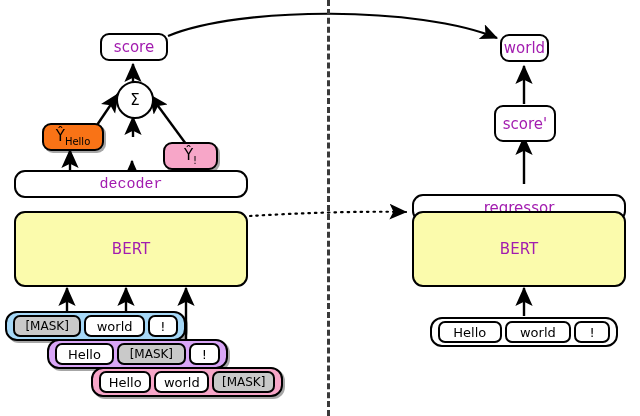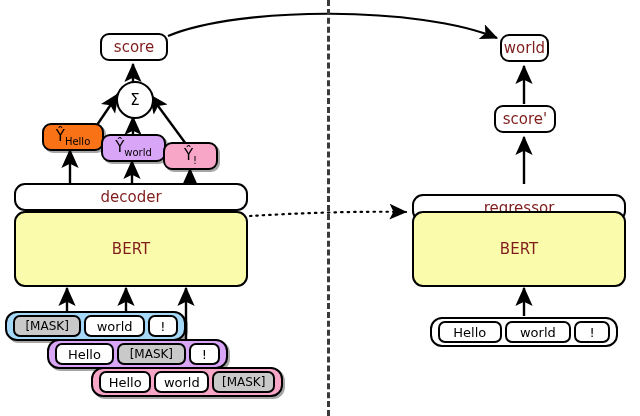--- a/index.html
+++ b/index.html
@@ -25,21 +25,21 @@
   svg.layer.under { z-index: 1; }
 
   .node {
     position: absolute;
     box-sizing: border-box;
     display: flex;
     align-items: center;
     justify-content: center;
     border: 2px solid #000000;
     background: #ffffff;
-    color: #7f1d1d;
+    color: #a21caf;
     text-align: center;
     white-space: nowrap;
     z-index: 3;
   }
   .rounded  { border-radius: 9px; }
   .rounded-lg { border-radius: 11px; }
 
   .txt-15 { font-size: 15px; }
 
   .bert { background: #fbfbac; }
@@ -144,29 +144,26 @@
   <div class="divider" style="left:327px;"></div>
 
   <div class="node rounded txt-15" style="left:100px; top:33px; width:68px; height:28px;">score</div>
 
   <div class="sigma" style="left:116px; top:81px;">Σ</div>
 
   <div class="yhat" style="left:42px; top:123px; width:62px; height:28px; background:#f97316;">
     <span>Ŷ<sub>Hello</sub></span>
   </div>
 
-  <div class="yhat" style="left:101px; top:134px; width:65px; height:28px; background:#d9a6f7;">
-    <span>Ŷ<sub>world</sub></span>
-  </div>
 
   <div class="yhat" style="left:163px; top:142px; width:55px; height:28px; background:#f7a6c8;">
     <span>Ŷ<sub>!</sub></span>
   </div>
 
-  <div class="node rounded-lg plain txt-15" style="left:14px; top:183px; width:234px; height:28px;">decoder</div>
+  <div class="node rounded-lg plain txt-15" style="left:14px; top:170px; width:234px; height:28px;font-family:Liberation Mono, monospace;">decoder</div>
 
   <div class="node rounded-lg bert txt-15" style="left:14px; top:211px; width:234px; height:76px;">BERT</div>
 
   <div class="seq" style="left:5px; top:311px; width:181px; height:30px; background:#a6d8f7;">
     <span class="tok mask">[MASK]</span>
     <span class="tok">world</span>
     <span class="tok">!</span>
   </div>
 
   <div class="seq" style="left:47px; top:339px; width:181px; height:30px; background:#d9a6f7;">
@@ -176,21 +173,21 @@
   </div>
 
   <div class="seq" style="left:91px; top:367px; width:192px; height:30px; background:#f7a6c8;">
     <span class="tok">Hello</span>
     <span class="tok">world</span>
     <span class="tok mask">[MASK]</span>
   </div>
 
   <div class="node rounded txt-15" style="left:500px; top:34px; width:49px; height:28px;">world</div>
 
-  <div class="node rounded txt-15" style="left:494px; top:105px; width:62px; height:28px;">score'</div>
+  <div class="node rounded txt-15" style="left:494px; top:105px; width:62px; height:37px;">score'</div>
 
   <div class="node rounded-lg plain txt-15" style="left:412px; top:194px; width:214px; height:28px;">regressor</div>
 
   <div class="node rounded-lg bert txt-15" style="left:412px; top:211px; width:214px; height:76px;">BERT</div>
 
   <div class="seq plainbg" style="left:430px; top:317px; width:188px; height:30px;">
     <span class="tok">Hello</span>
     <span class="tok">world</span>
     <span class="tok">!</span>
   </div>

